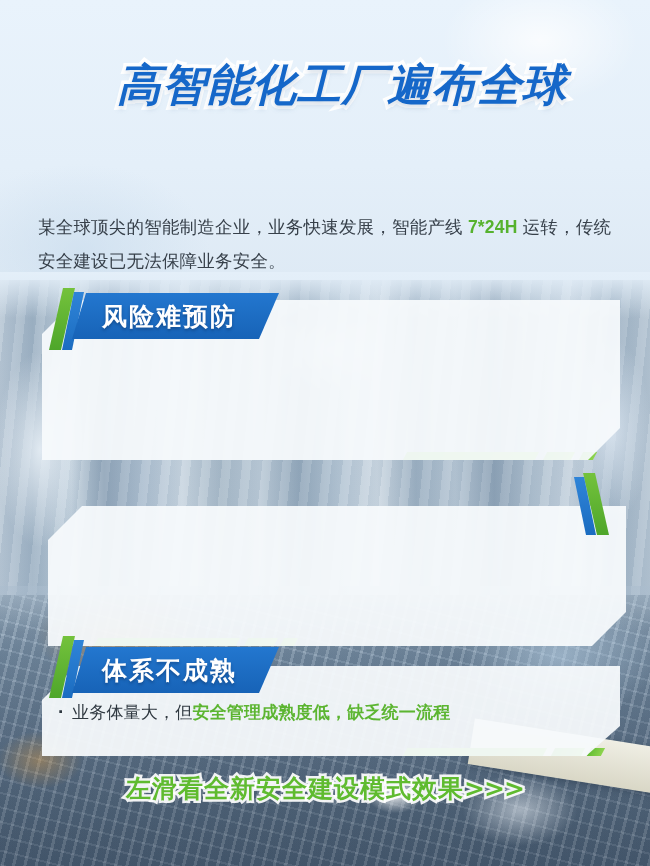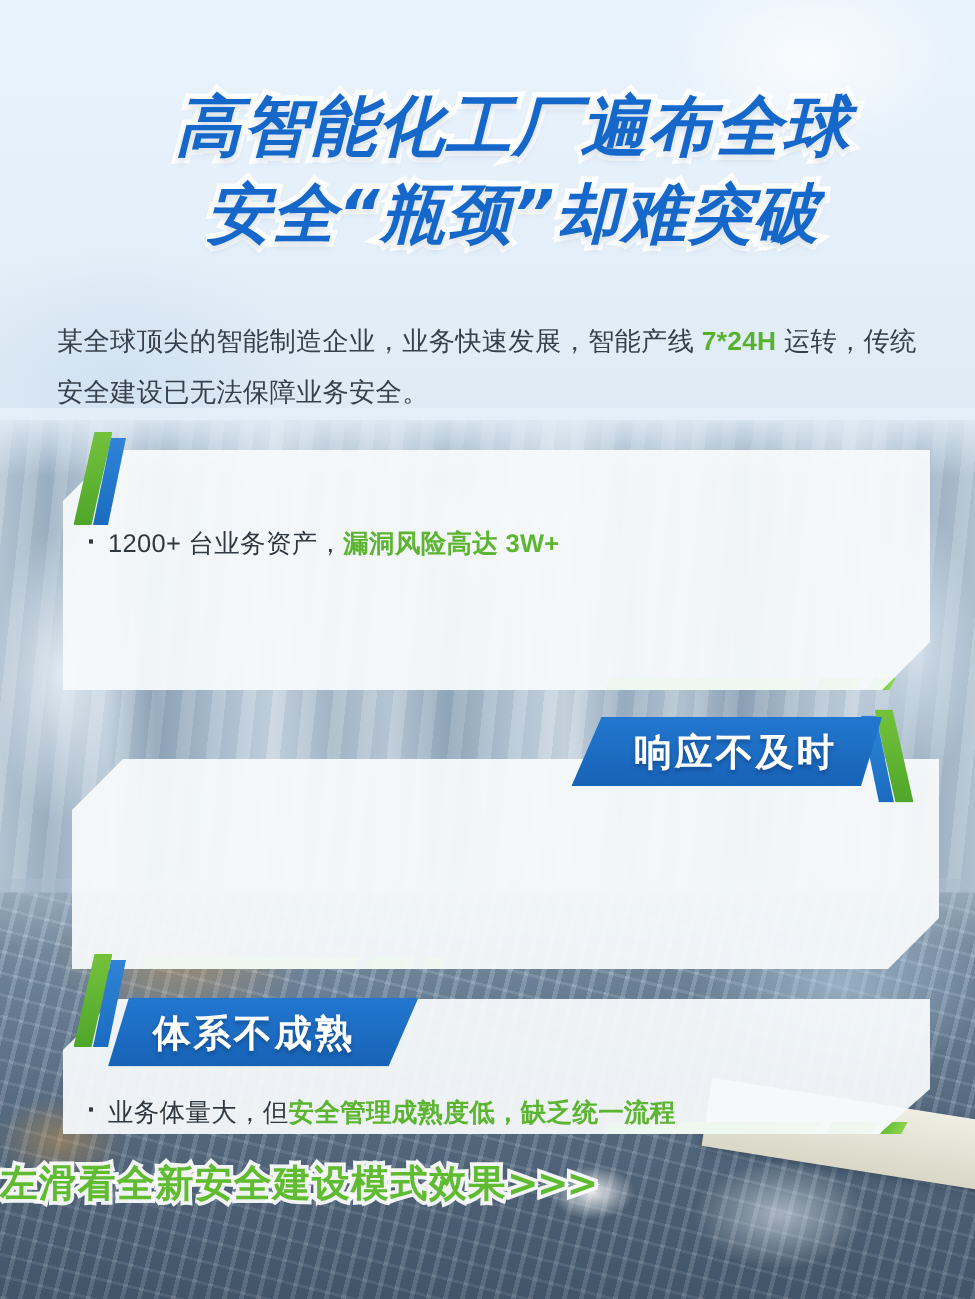--- a/index.html
+++ b/index.html
@@ -150,21 +150,21 @@
     position: absolute; left: -14px; top: -1px;
     font-weight: 700; font-size: 19px; color: #2f3840;
   }
   .g { color: #5cb531; font-weight: 700; }
   .d { color: #2f3840; font-weight: 400; }
 
   .c1-b1 { position: absolute; left: 72px; top: 348px; z-index: 6; }
   .c1-b2 { position: absolute; left: 72px; top: 386px; width: 524px; z-index: 6; }
   .c2-b1 { position: absolute; left: 78px; top: 540px; z-index: 6; }
   .c2-b2 { position: absolute; left: 78px; top: 577px; z-index: 6; }
-  .c3-b1 { position: absolute; left: 72px; top: 698px; z-index: 6; margin-top: 29px; }
+  .c3-b1 { position: absolute; left: 72px; top: 698px; z-index: 6; }
 
   
   .banner {
     position: absolute; z-index: 7;
     height: 46px;
     display: flex; align-items: center;
     color: #ffffff;
     font-family: "DejaVu Sans", sans-serif;
     font-weight: 700; font-size: 25px; letter-spacing: 2px;
     background: linear-gradient(180deg, #2377cf 0%, #1763b7 100%);
@@ -173,21 +173,21 @@
   .banner-l {
     padding: 0 42px 0 30px;
     clip-path: polygon(14px 0, 100% 0, calc(100% - 20px) 100%, 0 100%);
   }
   .banner-r {
     padding: 0 30px 0 42px;
     clip-path: polygon(20px 0, 100% 0, calc(100% - 14px) 100%, 0 100%);
   }
   .banner-1 { left: 72px;  top: 293px; }
   .banner-2 { right: 62px; top: 478px; }
-  .banner-3 { left: 72px;  top: 665px; }
+  .banner-3 { left: 72px;  top: 647px; }
 
   
   .accent { position: absolute; z-index: 6; }
   .accent-green-l {
     width: 26px; height: 62px;
     background: linear-gradient(180deg,#74c23c,#4ea62a);
     clip-path: polygon(14px 0, 26px 0, 12px 100%, 0 100%);
   }
   .accent-blue-l {
     width: 22px; height: 58px;
@@ -227,21 +227,21 @@
   .f2 .b2 { left: 150px; width: 30px; }
   .f2 .b3 { left: 186px; width: 14px; }
   .f3 { left: 405px; top: 748px; width: 210px; }
   .f3 .b1 { left: 0;    width: 140px; }
   .f3 .b2 { left: 148px; width: 30px; }
   .f3 .b3 { left: 184px; width: 14px; }
 
   
   .cta {
     position: absolute; left: 0; top: 772px; width: 650px;
-    text-align: left; z-index: 8;
+    text-align: center; z-index: 8;
     font-family: "DejaVu Sans", sans-serif;
     font-weight: 700; font-size: 25px; letter-spacing: 1px;
     color: #5fbb2f;
     -webkit-text-stroke: 5px rgba(255,255,255,.92);
     paint-order: stroke fill;
   }
   .cta .arrows { letter-spacing: -1px; }
 </style>
 </head>
 <body>
@@ -251,44 +251,42 @@
   <div class="bg-layer bg-top"></div>
   <div class="bg-layer bg-robots"></div>
   <div class="bg-layer bg-board">
   </div>
   <div class="bg-board-strip"></div>
   <div class="seam seam-a"></div>
   <div class="seam seam-b"></div>
 
   <div class="headline">
     <span class="line line-1">高智能化工厂遍布全球</span>
-    <span class="line line-2">安全“瓶颈”却难突破</span>
   </div>
 
   <p class="intro"><span>某全球顶尖的智能制造企业，业务快速发展，智能产线 </span><span class="hl">7*24H</span><span> 运转，传统安全建设已无法保障业务安全。</span></p>
 
   <div class="card card-1"></div>
   <div class="flourish f1">
     <span class="bar b1"></span>
       <span class="bar b2"></span>
       <span class="bar b3"></span>
   </div>
   <div class="accent accent-green-l a1g"></div>
   <div class="accent accent-blue-l  a1b"></div>
-  <div class="bullet c1-b1"><span class="d">1200+ 台业务资产，</span><span class="g">漏洞风险高达 3W+</span></div>
+  <div class="banner banner-l banner-1">风险难预防</div>
 
   <div class="card card-2"></div>
   <div class="flourish f2">
     <span class="bar b1"></span>
       <span class="bar b2"></span>
       <span class="bar b3"></span>
   </div>
   <div class="accent accent-green-r a2g"></div>
   <div class="accent accent-blue-r  a2b"></div>
-  <div class="banner banner-r banner-2">响应不及时</div>
 
   <div class="card card-3"></div>
   <div class="flourish f3">
     <span class="bar b1"></span>
       <span class="bar b2"></span>
       <span class="bar b3"></span>
   </div>
   <div class="accent accent-green-l a3g"></div>
   <div class="accent accent-blue-l  a3b"></div>
   <div class="banner banner-l banner-3">体系不成熟</div>

